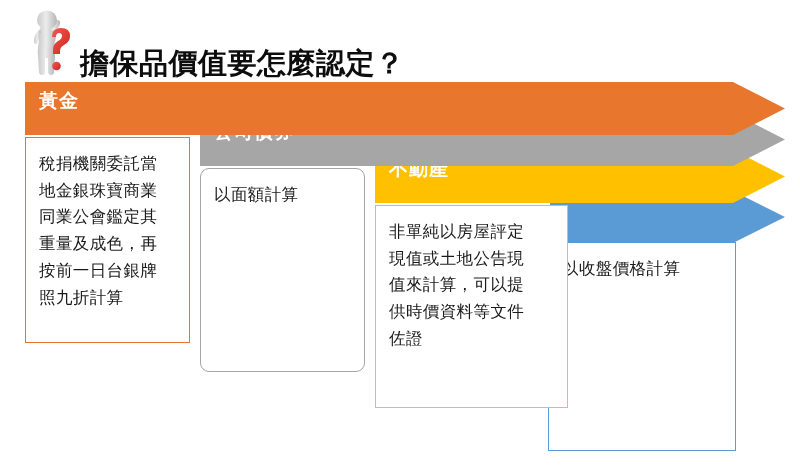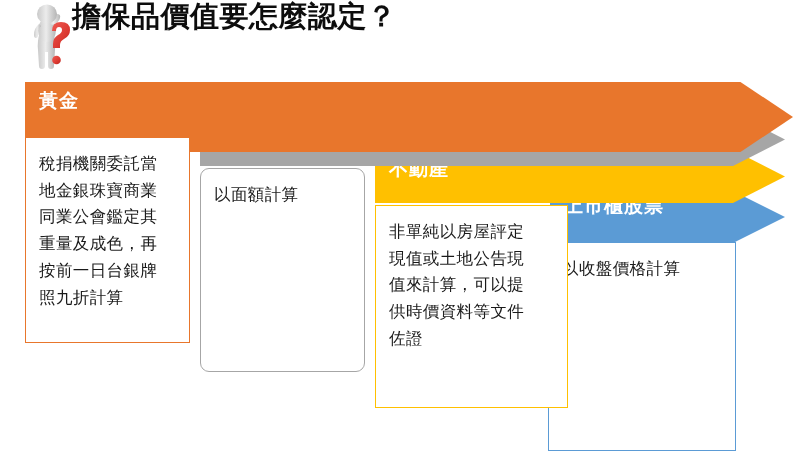--- a/index.html
+++ b/index.html
@@ -17,24 +17,25 @@
     width: 800px;
     height: 470px;
     background: #ffffff;
     overflow: hidden;
   }
 
   
   .title-row {
     position: absolute;
     left: 22px;
-    top: 2px;
+    top: 8px;
     height: 70px;
     display: flex;
-    align-items: flex-start;
+    align-items: flex-end;
+    gap: 8px;
   }
   .figure-icon {
     position: relative;
     width: 56px;
     height: 70px;
     flex: 0 0 auto;
   }
   .figure-icon svg { display: block; }
   .page-title {
     font-size: 29px;
@@ -62,21 +63,21 @@
     left: 14px;
     top: 9px;
     font-size: 19px;
     font-weight: bold;
     color: #ffffff;
     letter-spacing: 1px;
     line-height: 1.1;
     white-space: nowrap;
   }
 
-  .arrow-gold      { left: 25px;  top: 82px;  width: 760px; height: 70px;  z-index: 4; padding-left: 8px; }
+  .arrow-gold      { left: 25px;  top: 82px;  width: 760px; height: 53px;  z-index: 4; }
   .arrow-bond      { left: 200px; top: 113px; width: 585px; height: 53px;  z-index: 3; }
   .arrow-estate    { left: 375px; top: 150px; width: 410px; height: 53px;  z-index: 2; }
   .arrow-stock     { left: 550px; top: 187px; width: 235px; height: 60px;  z-index: 1; }
 
   
   .txtbox {
     position: absolute;
     background: #ffffff;
     box-sizing: border-box;
     border-style: solid;
@@ -153,21 +154,20 @@
     <svg class="arrow-shape" viewBox="0 0 410 53" preserveAspectRatio="none">
       <polygon points="0,0 358,0 410,26.5 358,53 0,53" fill="#FFC000"></polygon>
     </svg>
     <span class="arrow-label">不動產</span>
   </div>
 
   <div class="arrow arrow-stock">
     <svg class="arrow-shape" viewBox="0 0 235 60" preserveAspectRatio="none">
       <polygon points="0,0 175,0 235,30 175,60 0,60" fill="#5B9BD5"></polygon>
     </svg>
-    <span class="arrow-label">上市櫃股票</span>
   </div>
 
   <div class="txtbox box-gold">
     <p>稅捐機關委託當地金銀珠寶商業同業公會鑑定其重量及成色，再按前一日台銀牌照九折計算</p>
   </div>
 
   <div class="txtbox box-bond">
     <p>以面額計算</p>
   </div>
 

